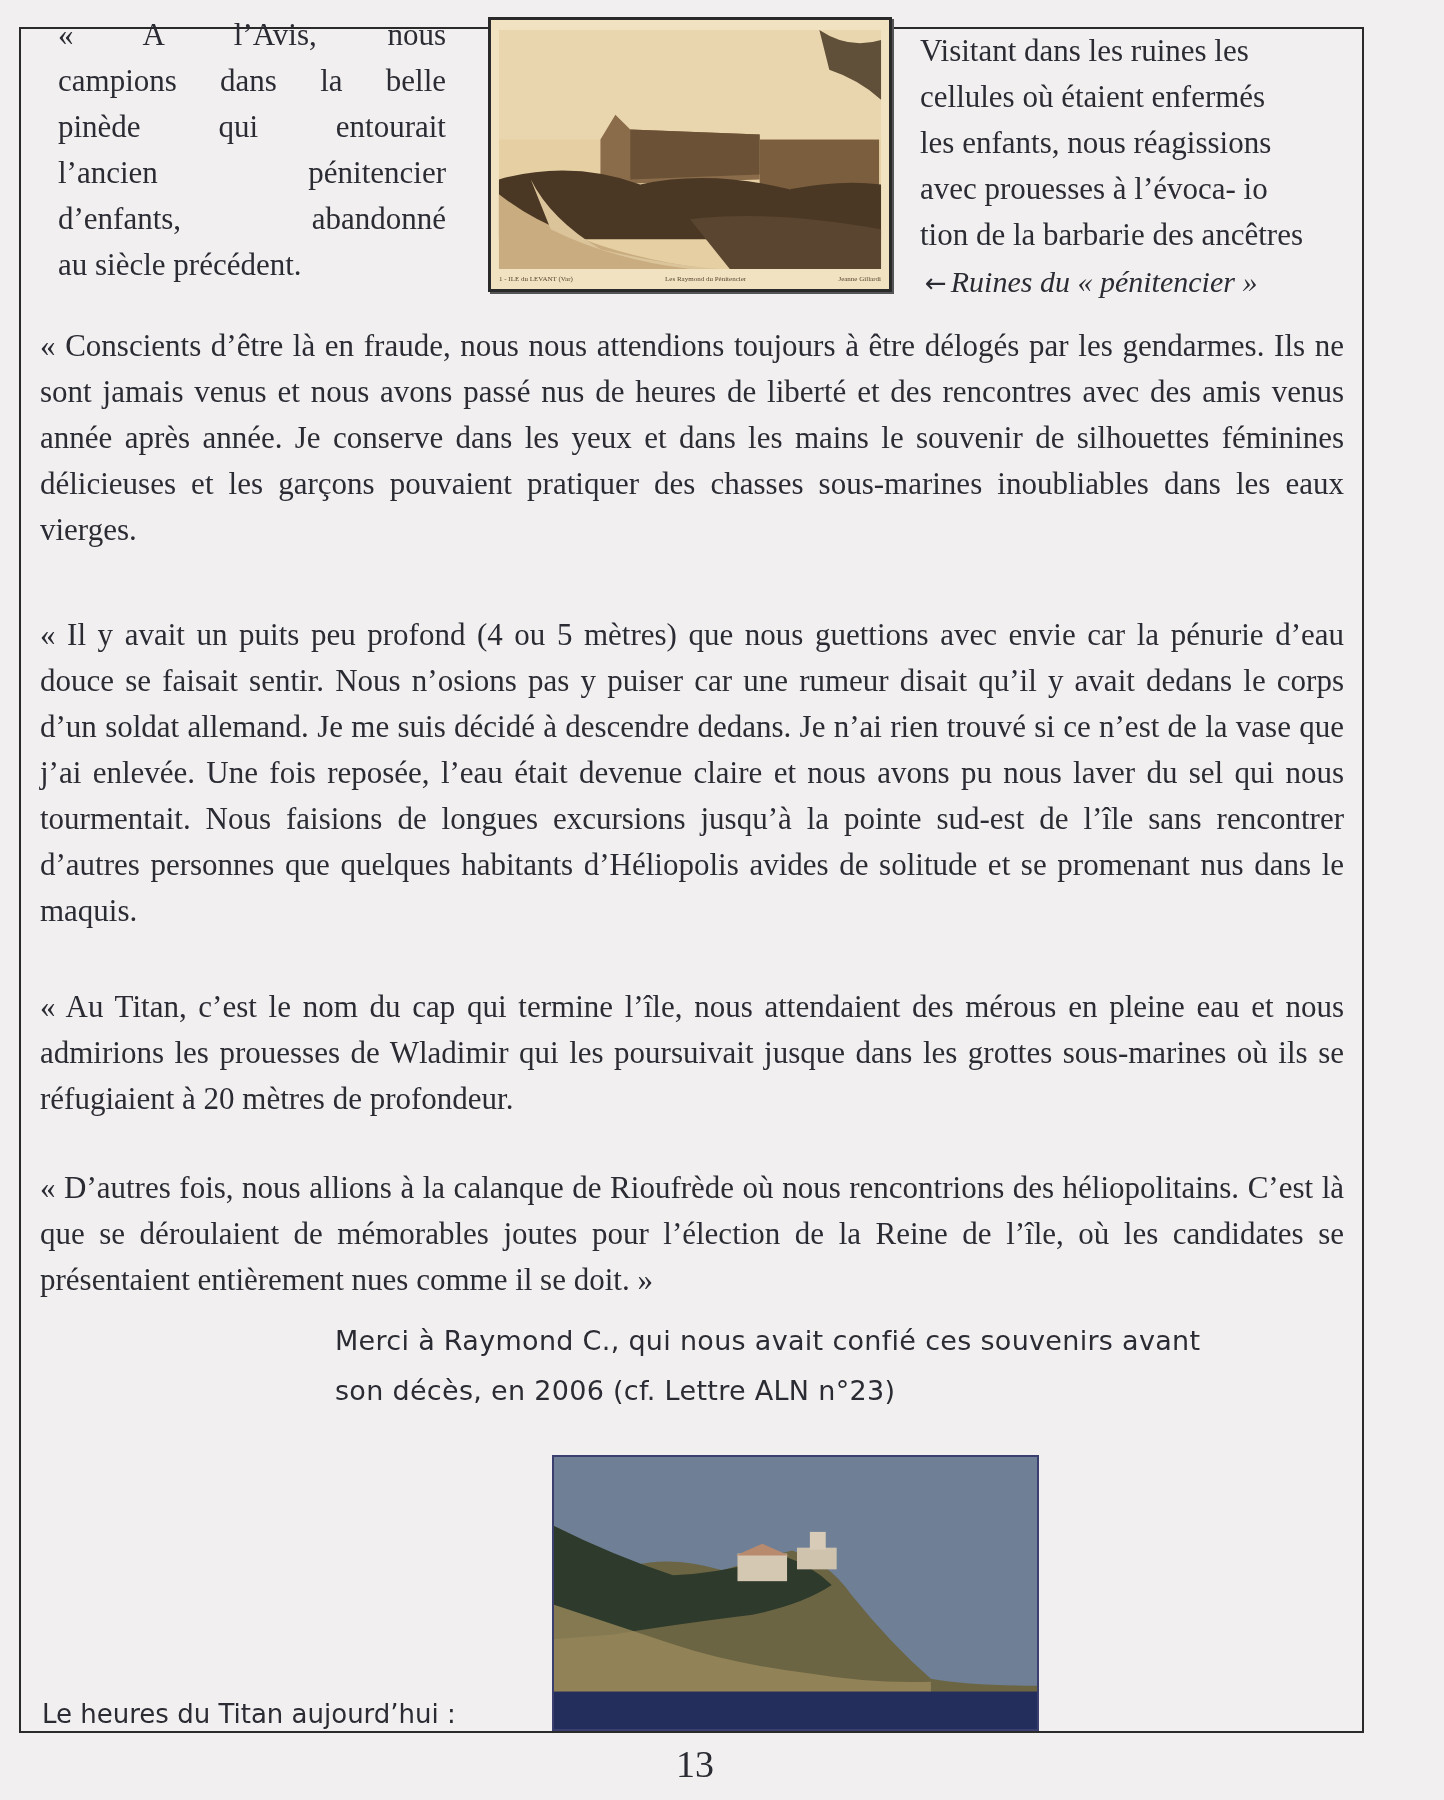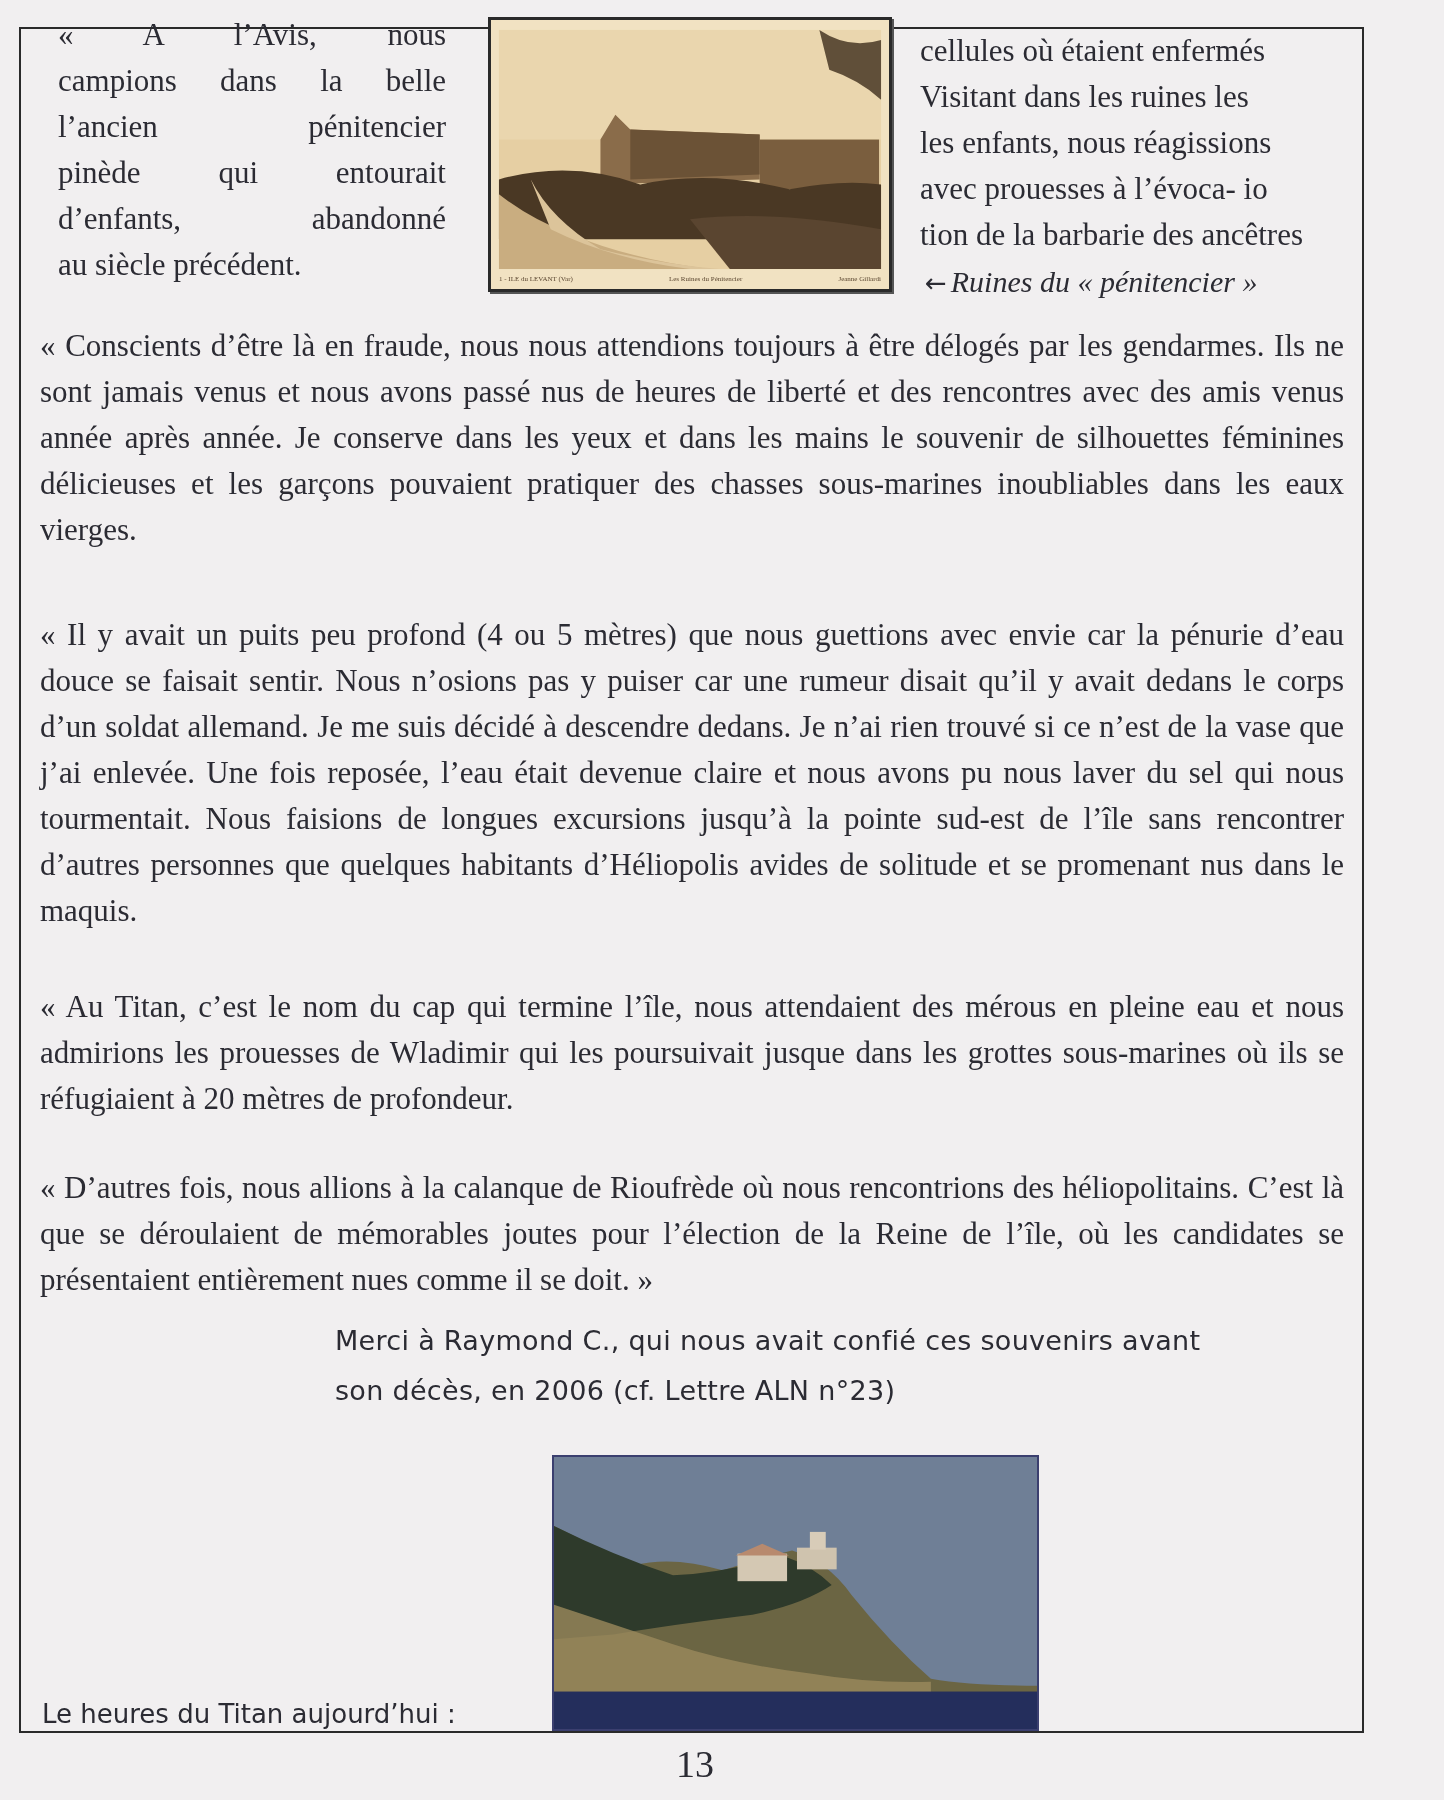--- a/index.html
+++ b/index.html
@@ -66,50 +66,50 @@
   }
 </style>
 </head>
 <body>
 
 <div class="frame"></div>
 
 <div class="intro-left serif">
   <span class="line">« A l’Avis, nous</span>
   <span class="line">campions dans la belle</span>
+  <span class="line">pinède qui entourait</span>
   <span class="line">l’ancien pénitencier</span>
-  <span class="line">pinède qui entourait</span>
   <span class="line">d’enfants, abandonné</span>
   <span class="line last">au siècle précédent.</span>
 </div>
 
 <div class="photo1">
   <svg viewBox="0 0 400 270" preserveAspectRatio="none">
     <rect x="0" y="0" width="400" height="270" fill="#f1e2c2"></rect>
     <rect x="8" y="10" width="384" height="240" fill="#e6cfa3"></rect>
     <rect x="8" y="10" width="384" height="110" fill="#ead6ae"></rect>
     <path d="M330 10 Q360 30 392 20 L392 80 Q370 60 340 50 Z" fill="#3d2d1c" opacity="0.8"></path>
     <polygon points="110,120 125,95 140,110 270,115 270,160 110,165" fill="#8a6c4a"></polygon>
     <polygon points="140,110 270,115 270,155 140,160" fill="#6b5236"></polygon>
     <rect x="270" y="120" width="120" height="50" fill="#7a5e3e"></rect>
     <path d="M8 160 Q80 140 150 165 Q220 150 300 170 Q350 160 392 165 L392 220 L8 220 Z" fill="#4a3824"></path>
     <path d="M8 175 Q40 200 80 215 Q140 240 220 250 L8 250 Z" fill="#c9ad80"></path>
     <path d="M40 160 Q60 200 110 230 Q170 245 230 250 L200 250 Q120 240 60 210 Z" fill="#dcc49a"></path>
     <path d="M200 200 Q280 190 392 210 L392 250 L240 250 Z" fill="#5a4530"></path>
   </svg>
   <div class="postcard-caption">
     <span>1 - ILE du LEVANT (Var)</span>
-    <span>Les Ruines du Pénitencier</span>
+    <span>Les Raymond du Pénitencier</span>
     <span>Jeanne Gillardi</span>
   </div>
 </div>
 
 <div class="intro-right serif">
+  <div>Visitant dans les ruines les</div>
   <div>cellules où étaient enfermés</div>
-  <div>Visitant dans les ruines les</div>
   <div>les enfants, nous réagissions</div>
   <div>avec prouesses à l’évoca- io</div>
   <div>tion de la barbarie des ancêtres</div>
 </div>
 
 <div class="photo-caption serif">
   <span class="arrow">←</span><span>Ruines du « pénitencier »</span>
 </div>
 
 <div class="body-text serif p1">

